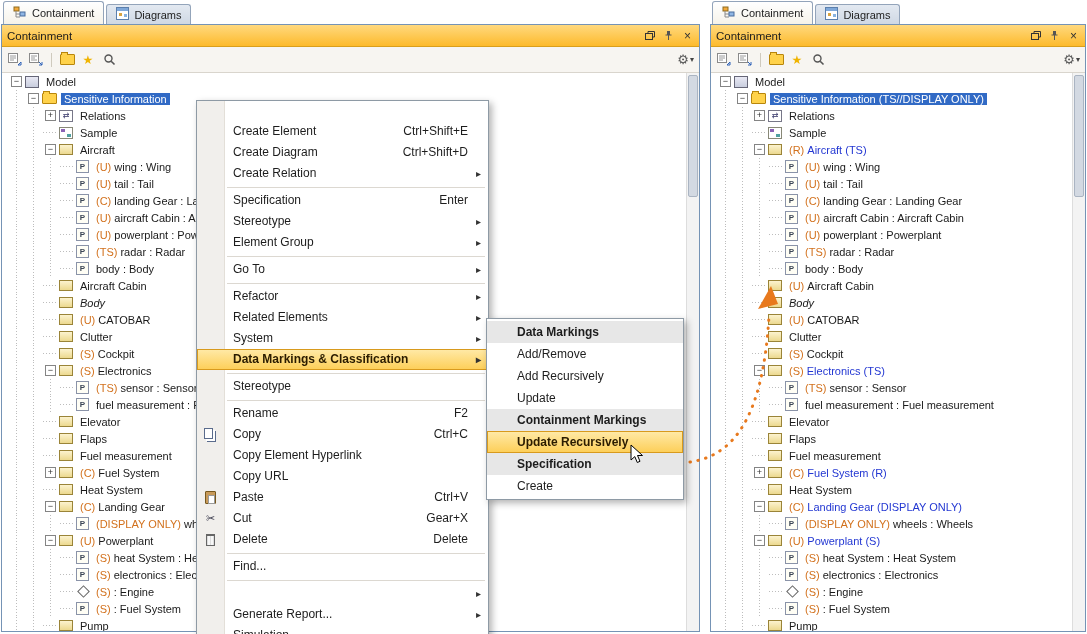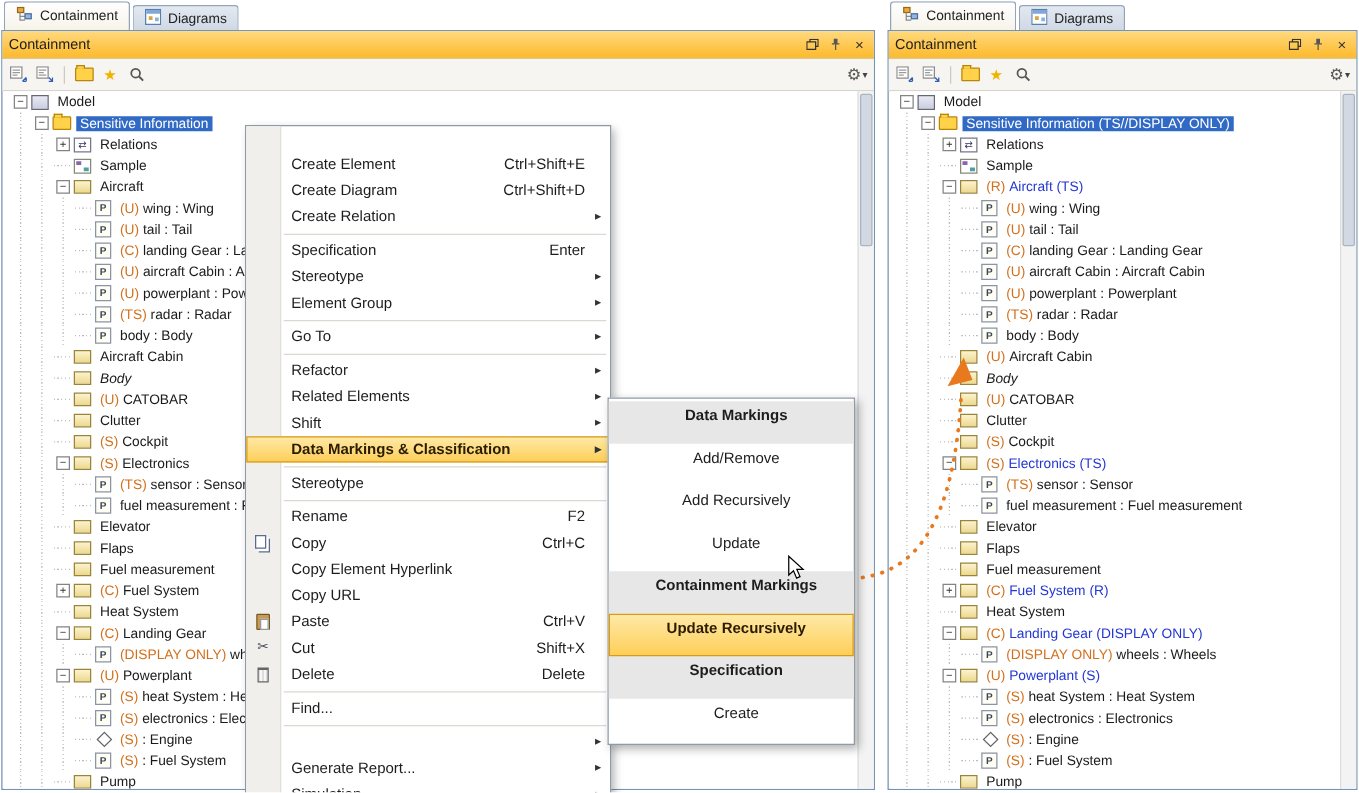--- a/index.html
+++ b/index.html
@@ -65,21 +65,21 @@
   .menu-item.highlight,.sub-item.highlight{background:linear-gradient(#ffeaa9,#fdce56);outline:1px solid #d89a1d;outline-offset:-1px;font-weight:bold;color:#2b1c00;}
   .mi-icon{position:absolute;left:6px;top:3px;width:15px;height:15px;display:flex;align-items:center;justify-content:center;font-size:11px;color:#445;}
   .mi-copy::before{content:"";width:7px;height:9px;background:#fff;border:1px solid #5a6b8c;box-shadow:2px 2px 0 0 #fff,3px 3px 0 0 #5a6b8c;margin:-2px 2px 0 -2px;}
   .mi-paste{align-items:flex-start;}
   .mi-paste::before{content:"";width:9px;height:11px;background:#c89a5a;border:1px solid #77591f;border-radius:1px;margin-top:1px;}
   .mi-paste::after{content:"";position:absolute;width:5px;height:7px;background:#fff;border:1px solid #999;left:5px;top:5px;}
   .mi-delete::before{content:"";width:7px;height:9px;border:1px solid #666;border-top:2px solid #666;background:repeating-linear-gradient(90deg,#ddd 0 1px,#f7f7f7 1px 3px);}
 
   
   .submenu{position:absolute;left:486px;top:318px;width:196px;background:#fff;border:1px solid #8e9aa5;box-shadow:3px 3px 7px rgba(0,0,0,.3);padding:2px 0;z-index:21;font-size:12px;}
-  .sub-item{height:34px;line-height:22px;padding:0 22px 0 30px;color:#1d1d1d;cursor:default;text-align:center;}
+  .sub-item{height:22px;line-height:22px;padding:0 22px 0 30px;color:#1d1d1d;cursor:default;}
   .sub-item.header{background:#e7e7e7;font-weight:bold;}
 
   
   .arrow-overlay{position:absolute;left:670px;top:280px;width:140px;height:200px;z-index:15;pointer-events:none;}
   .cursor{position:absolute;left:630px;top:444px;width:16px;height:22px;z-index:40;pointer-events:none;}
 </style>
 </head>
 <body>
 
 <div class="stage">
@@ -929,21 +929,21 @@
       <div class="menu-sep"></div>
       <div class="menu-item">
         <span class="mi-label">Refactor</span>
         <span class="mi-arrow">▸</span>
       </div>
       <div class="menu-item">
         <span class="mi-label">Related Elements</span>
         <span class="mi-arrow">▸</span>
       </div>
       <div class="menu-item">
-        <span class="mi-label">Shift</span>
+        <span class="mi-label">System</span>
         <span class="mi-arrow">▸</span>
       </div>
       <div class="menu-item highlight">
         <span class="mi-label">Data Markings &amp; Classification</span>
         <span class="mi-arrow">▸</span>
       </div>
       <div class="menu-sep"></div>
       <div class="menu-item">
         <span class="mi-label">Stereotype</span>
       </div>
@@ -964,21 +964,21 @@
         <span class="mi-label">Copy URL</span>
       </div>
       <div class="menu-item">
         <span class="mi-icon mi-paste"></span>
         <span class="mi-label">Paste</span>
         <span class="mi-shortcut">Ctrl+V</span>
       </div>
       <div class="menu-item">
         <span class="mi-icon mi-cut">✂</span>
         <span class="mi-label">Cut</span>
-        <span class="mi-shortcut">Shift+X</span>
+        <span class="mi-shortcut">Gear+X</span>
       </div>
       <div class="menu-item">
         <span class="mi-icon mi-delete"></span>
         <span class="mi-label">Delete</span>
         <span class="mi-shortcut">Delete</span>
       </div>
       <div class="menu-sep"></div>
       <div class="menu-item">
         <span class="mi-label">Find...</span>
       </div>

